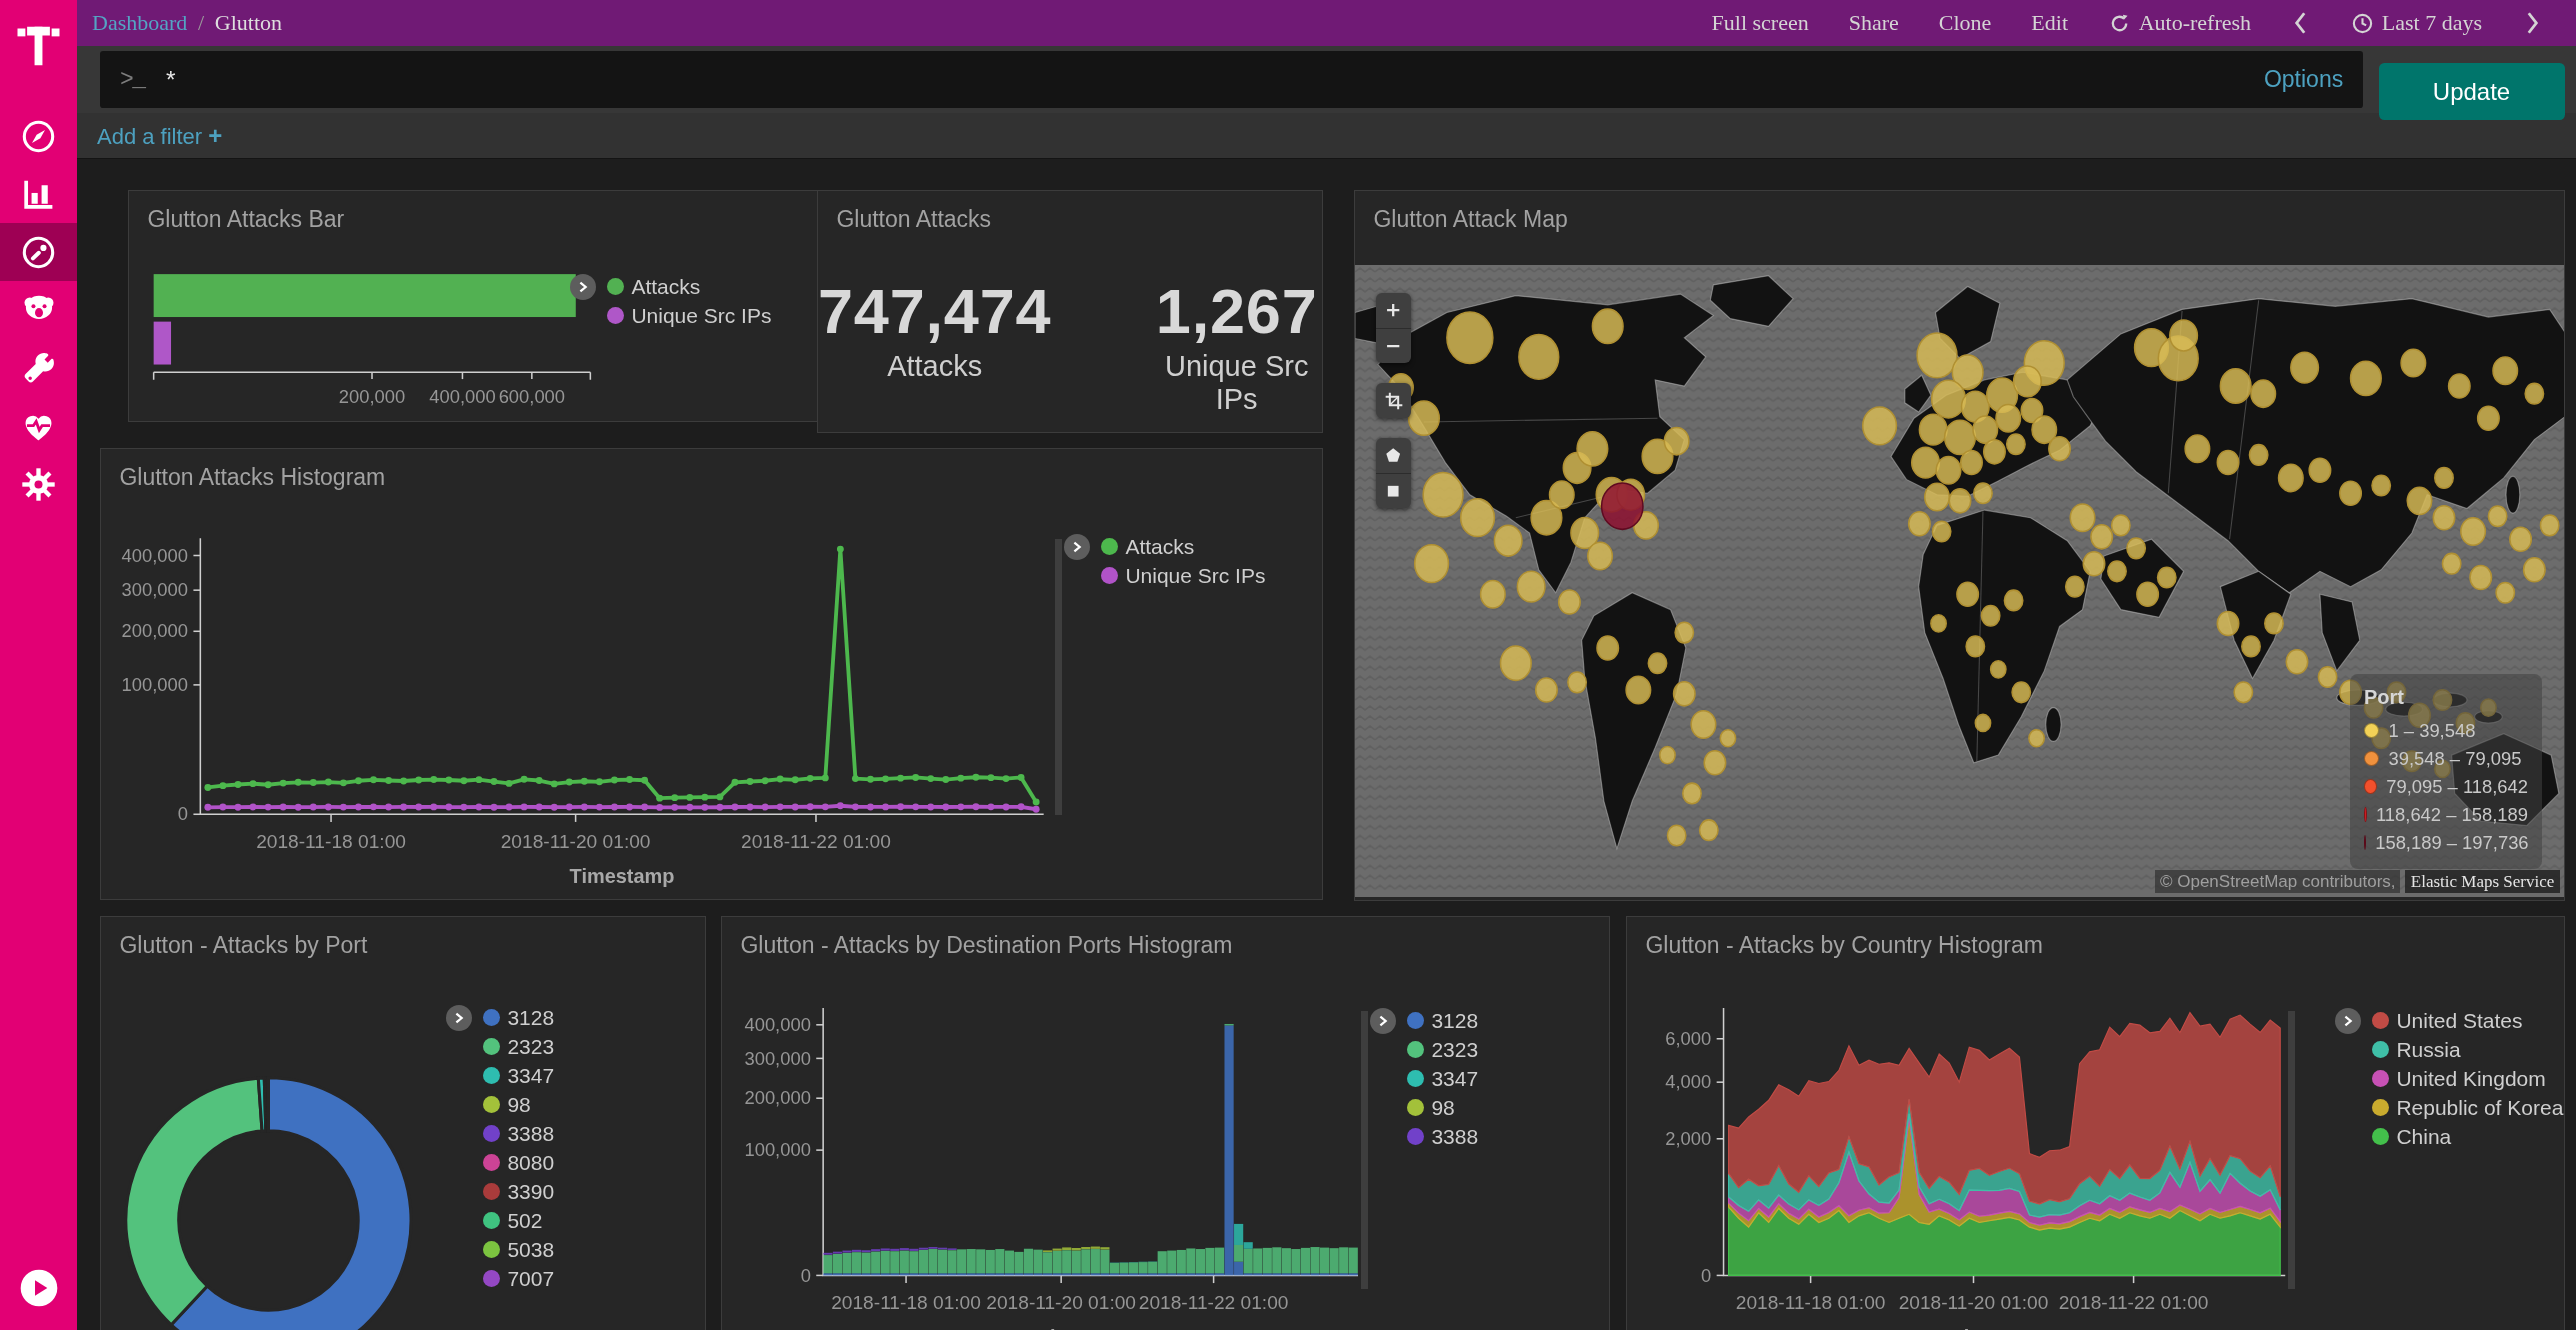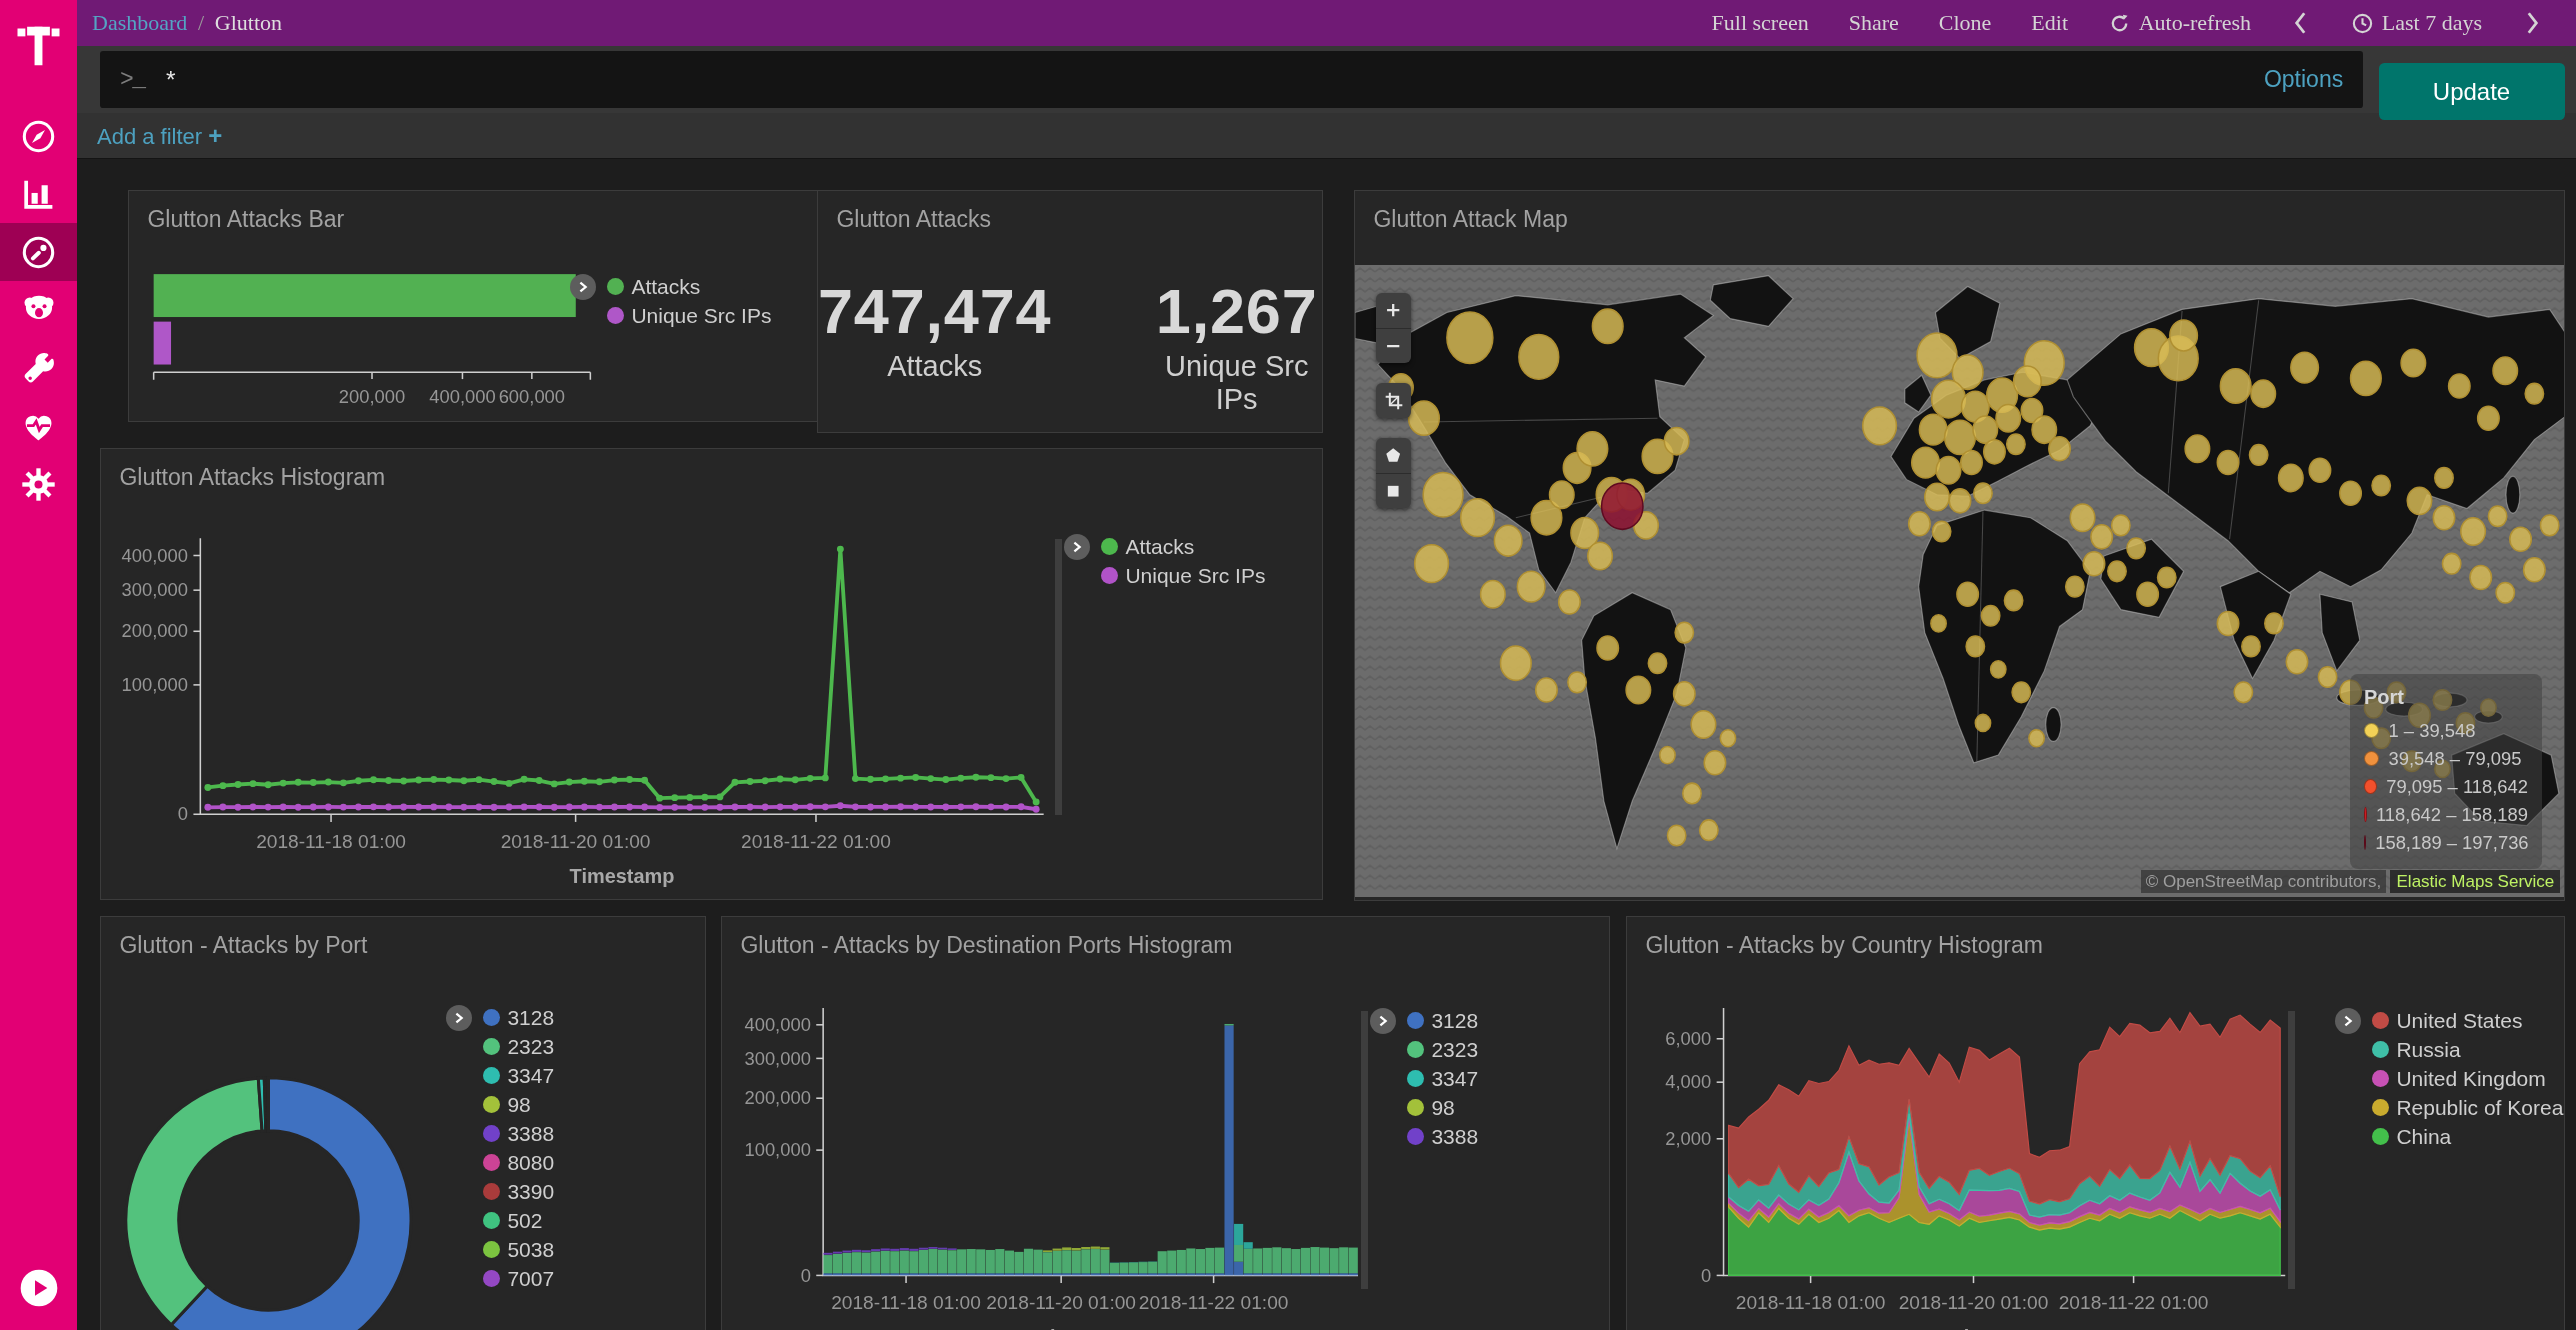--- a/index.html
+++ b/index.html
@@ -97,21 +97,21 @@
   .ctl-btn + .ctl-btn { border-top:0.8px solid #2c2c2c; }
   .map-legend { position:absolute; right:23px; bottom:28px; width:192px; background:rgba(66,66,66,.55);
     border-radius:7.7px; padding:12.3px 14px; }
   .map-legend-title { color:#d6d6d6; font-size:20px; font-weight:700; margin-bottom:7.7px; }
   .map-legend ul { list-style:none; }
   .map-legend li { display:flex; align-items:center; height:28px; }
   .ml-dot { width:15.3px; height:15.3px; border-radius:50%; border:1.5px solid rgba(0,0,0,.35); }
   .ml-lbl { color:#c9c9c9; font-size:18.4px; margin-left:9.2px; white-space:nowrap; }
   .attribution { position:absolute; right:4.6px; bottom:3.8px; font-size:17px; display:flex; gap:4.6px; }
   .attr-left { color:#9f9f9f; background:rgba(44,44,44,.65); padding:1.5px 4.6px; }
-  .attr-right { color:#bef264; background:rgba(34,34,34,.85); padding:1.5px 6.1px; cursor:pointer; }
+  .attr-right { color:#e5e5e5; background:rgba(34,34,34,.85); padding:1.5px 6.1px; cursor:pointer;font-family:Liberation Serif, serif; }
 
   svg text { font-family:"Liberation Sans", sans-serif; }
   .interact { cursor:pointer; }
 </style>
 </head>
 <body>
 
 <div class="app">
 
   <aside class="sidebar">

